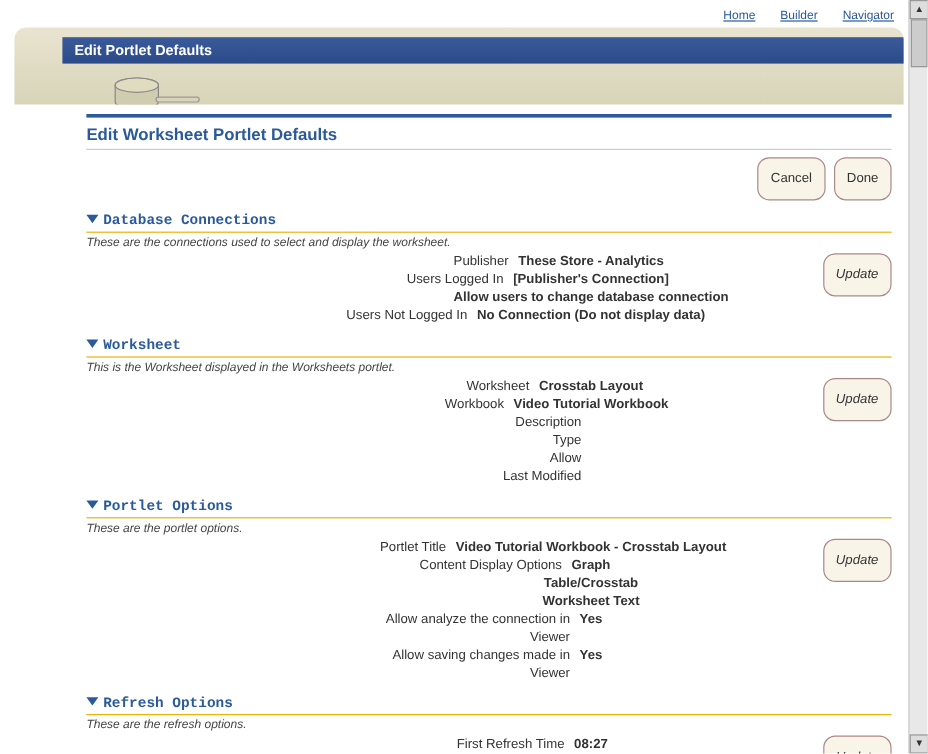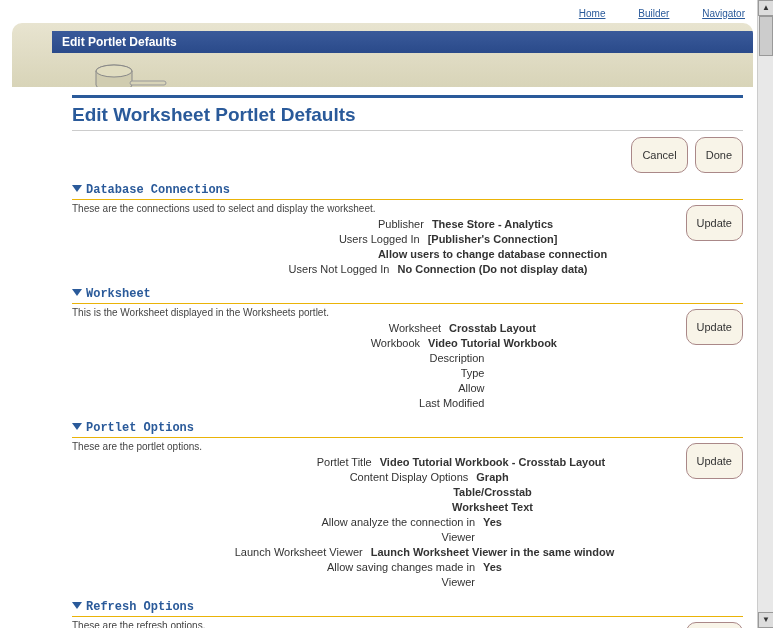--- a/index.html
+++ b/index.html
@@ -45,21 +45,21 @@
       padding: 4px 20px 4px 12px;
     }
     .topnav {
       text-align: right;
       padding: 4px 8px 2px 0;
       font-size: 10px;
     }
     .topnav a {
       color: #2a5a9a;
       text-decoration: underline;
-      margin-left: 20px;
+      margin-left: 8px;
       padding-left: 10px;
     }
     .banner {
       background: linear-gradient(#e8e4d0, #d8d4b8);
       border-radius: 10px 10px 0 0;
       height: 64px;
       position: relative;
       overflow: hidden;
       margin-top: 2px;
     }
@@ -79,21 +79,21 @@
       left: 80px;
       bottom: -8px;
       width: 80px;
       height: 36px;
     }
     .page {
       padding: 30px 10px 10px 60px;
     }
     .page-title {
       color: #2a5a9a;
-      font-size: 19px;
+      font-size: 14px;
       font-weight: bold;
       margin-bottom: 4px;
     }
     .hr-dark {
       border: none;
       border-top: 3px solid #2a5a9a;
       margin-bottom: 6px;
       margin-top: -22px;
     }
     .thin-sep {
@@ -151,25 +151,26 @@
       text-align: right;
       padding-right: 8px;
       color: #333;
     }
     .field-val {
       font-weight: bold;
       color: #333;
     }
     .update-host {
       position: relative;
+      font-style: italic;
     }
     .update-btn {
       position: absolute;
       right: 0;
-      top: 2px;
+      top: 14px;
     }
   </style>
 </head>
 <body>
 
 <div class="outer">
   <div class="topnav">
     <a href="#">Home</a>
     <a href="#">Builder</a>
     <a href="#">Navigator</a>
@@ -276,24 +277,20 @@
         </div>
       <div class="field-row">
           <div class="field-label"></div>
           <div class="field-val">Worksheet Text</div>
         </div>
       <div class="field-row">
           <div class="field-label">Allow analyze the connection in Viewer</div>
           <div class="field-val">Yes</div>
         </div>
       <div class="field-row">
-          <div class="field-label">Launch Worksheet Viewer</div>
-          <div class="field-val">Launch Worksheet Viewer in the same window</div>
-        </div>
-      <div class="field-row">
           <div class="field-label">Allow saving changes made in Viewer</div>
           <div class="field-val">Yes</div>
         </div>
     </div>
 
     <div class="section-head">
       <span class="tri"></span><span>Refresh Options</span>
     </div>
     <div class="update-host">
       <div class="section-desc">These are the refresh options.</div>

